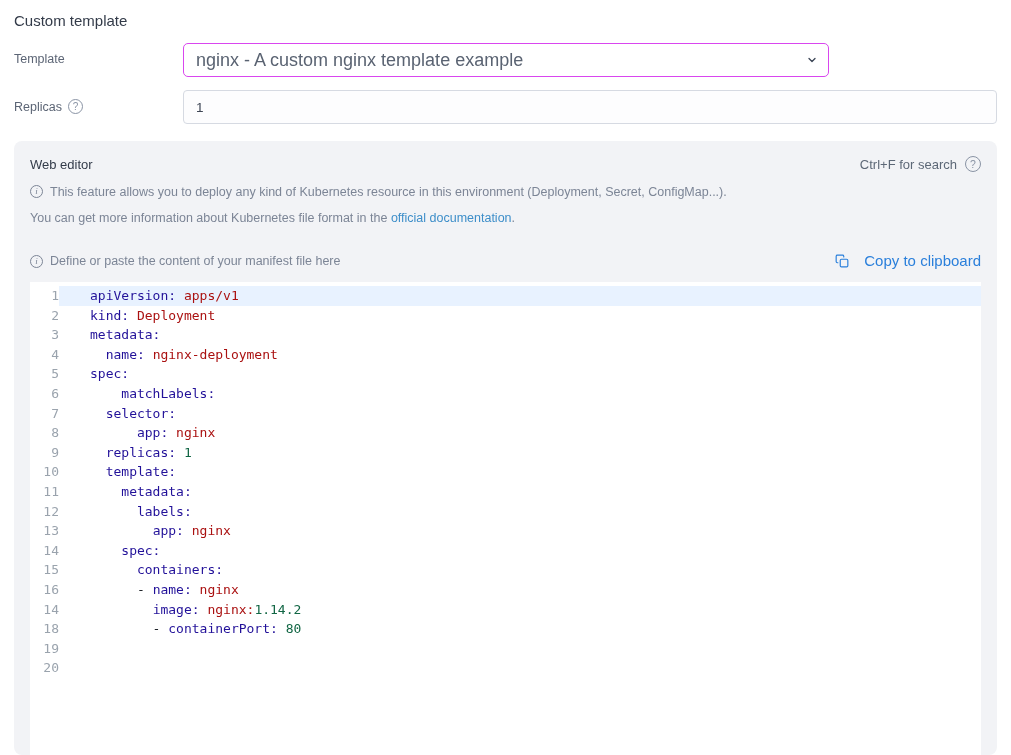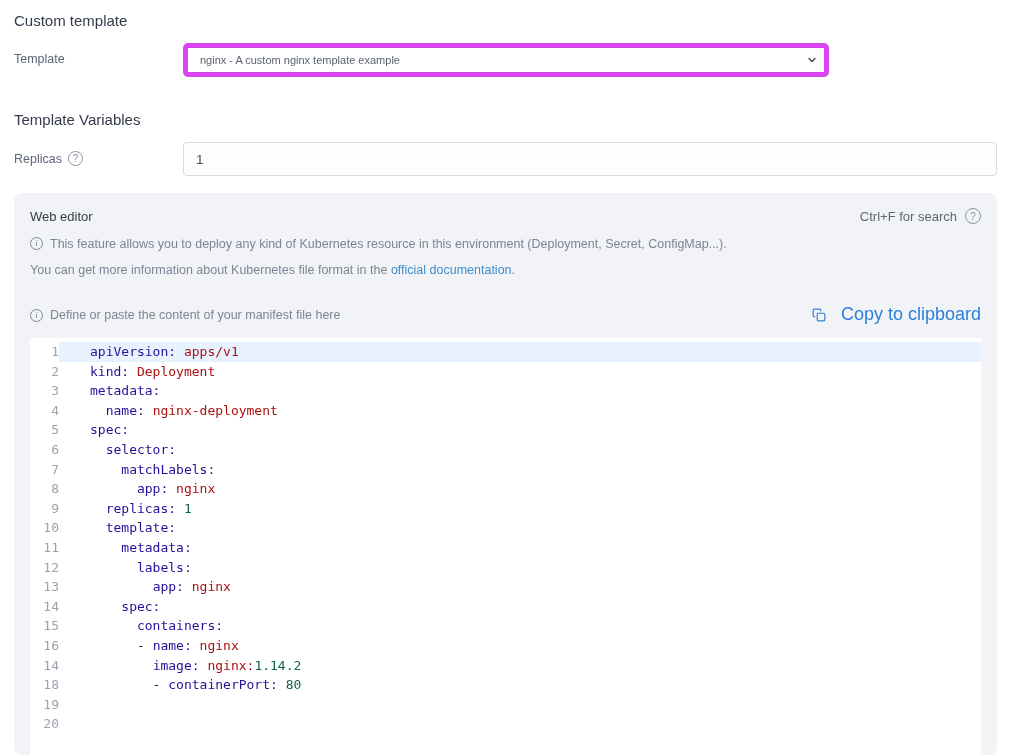--- a/index.html
+++ b/index.html
@@ -19,23 +19,23 @@
   .row-label {
     flex: 0 0 169px; padding-top: 9px;
     font-size: 12.5px; color: #5c6575;
     display: flex; align-items: center; gap: 6px;
   }
 
   .select-wrap { position: relative; width: 646px; }
   select.tpl-select {
     width: 100%; height: 34px;
     appearance: none; -webkit-appearance: none;
-    border: 5px solid #d946ef; border-radius: 5px;
+    border: 1px solid #d946ef; border-radius: 5px;
     background: #ffffff; padding: 0 32px 0 12px;
-    font-size: 11px; color: #5a6372; font-family: inherit;
+    font-size: 18px; color: #5a6372; font-family: inherit;
   }
   .sel-chevron { position: absolute; right: 11px; top: 50%; transform: translateY(-50%); pointer-events: none; display: flex; }
 
   .row-control { flex: 1; }
   .txt-input {
     width: 100%; height: 34px;
     border: 1px solid #d6dae2; border-radius: 4px;
     padding: 0 12px; font-size: 13.5px; color: #3e4654;
     background: #fdfdfe; font-family: inherit;
   }
@@ -77,21 +77,21 @@
     flex: none; margin-top: 1px;
   }
   .doc-link { color: var(--link-blue, #3d8ec9); text-decoration: none; cursor: pointer; }
 
   .editor-toolbar { display: flex; justify-content: space-between; align-items: center; margin-top: 26px; }
   .editor-toolbar .info-line { margin-top: 0; align-items: center; }
   .copy-btn {
     display: inline-flex; align-items: center; gap: 15px;
     background: none; border: none; padding: 0;
     color: var(--copy-blue, #2a7fdb);
-    font-size: 18px; font-family: inherit; cursor: pointer;
+    font-size: 15px; font-family: inherit; cursor: pointer;
   }
   .copy-btn svg { display: block; }
 
   .code-editor {
     margin-top: 13px; background: #ffffff;
     flex: 1; overflow: hidden;
     display: flex;
     font-family: "DejaVu Sans Mono", "Liberation Mono", monospace;
     font-size: 13px; line-height: 19.6px;
     cursor: text;
@@ -127,21 +127,20 @@
         <option>nginx - A custom nginx template example</option>
       </select>
       <span class="sel-chevron">
         <svg width="12" height="12" viewBox="0 0 24 24" fill="none" stroke="#3a4354" stroke-width="2.6" stroke-linecap="round" stroke-linejoin="round">
             <polyline points="6 9 12 15 18 9"></polyline>
           </svg>
       </span>
     </div>
   </div>
 
-  <h2 class="section-title vars">Template Variables</h2>
 
   <div class="form-row">
     <div class="row-label">
       <span>Replicas</span>
       <span class="help-icon sm">?</span>
     </div>
     <div class="row-control">
       <input class="txt-input" type="text" value="1" style="">
     </div>
   </div>
@@ -203,22 +202,22 @@
           <div class="ln">18</div>
           <div class="ln">19</div>
           <div class="ln">20</div>
         </div>
       <div class="code-lines">
           <div class="code-line active"><span class="tok-k">apiVersion:</span><span class="tok-p"> </span><span class="tok-v">apps/v1</span></div>
           <div class="code-line"><span class="tok-k">kind:</span><span class="tok-p"> </span><span class="tok-v">Deployment</span></div>
           <div class="code-line"><span class="tok-k">metadata:</span></div>
           <div class="code-line"><span class="tok-p">  </span><span class="tok-k">name:</span><span class="tok-p"> </span><span class="tok-v">nginx-deployment</span></div>
           <div class="code-line"><span class="tok-k">spec:</span></div>
+          <div class="code-line"><span class="tok-p">    </span><span class="tok-k">matchLabels:</span></div>
           <div class="code-line"><span class="tok-p">  </span><span class="tok-k">selector:</span></div>
-          <div class="code-line"><span class="tok-p">    </span><span class="tok-k">matchLabels:</span></div>
           <div class="code-line"><span class="tok-p">      </span><span class="tok-k">app:</span><span class="tok-p"> </span><span class="tok-v">nginx</span></div>
           <div class="code-line"><span class="tok-p">  </span><span class="tok-k">replicas:</span><span class="tok-p"> </span><span class="tok-n">1</span></div>
           <div class="code-line"><span class="tok-p">  </span><span class="tok-k">template:</span></div>
           <div class="code-line"><span class="tok-p">    </span><span class="tok-k">metadata:</span></div>
           <div class="code-line"><span class="tok-p">      </span><span class="tok-k">labels:</span></div>
           <div class="code-line"><span class="tok-p">        </span><span class="tok-k">app:</span><span class="tok-p"> </span><span class="tok-v">nginx</span></div>
           <div class="code-line"><span class="tok-p">    </span><span class="tok-k">spec:</span></div>
           <div class="code-line"><span class="tok-p">      </span><span class="tok-k">containers:</span></div>
           <div class="code-line"><span class="tok-p">      - </span><span class="tok-k">name:</span><span class="tok-p"> </span><span class="tok-v">nginx</span></div>
           <div class="code-line"><span class="tok-p">        </span><span class="tok-k">image:</span><span class="tok-p"> </span><span class="tok-v">nginx:</span><span class="tok-n">1.14.2</span></div>

